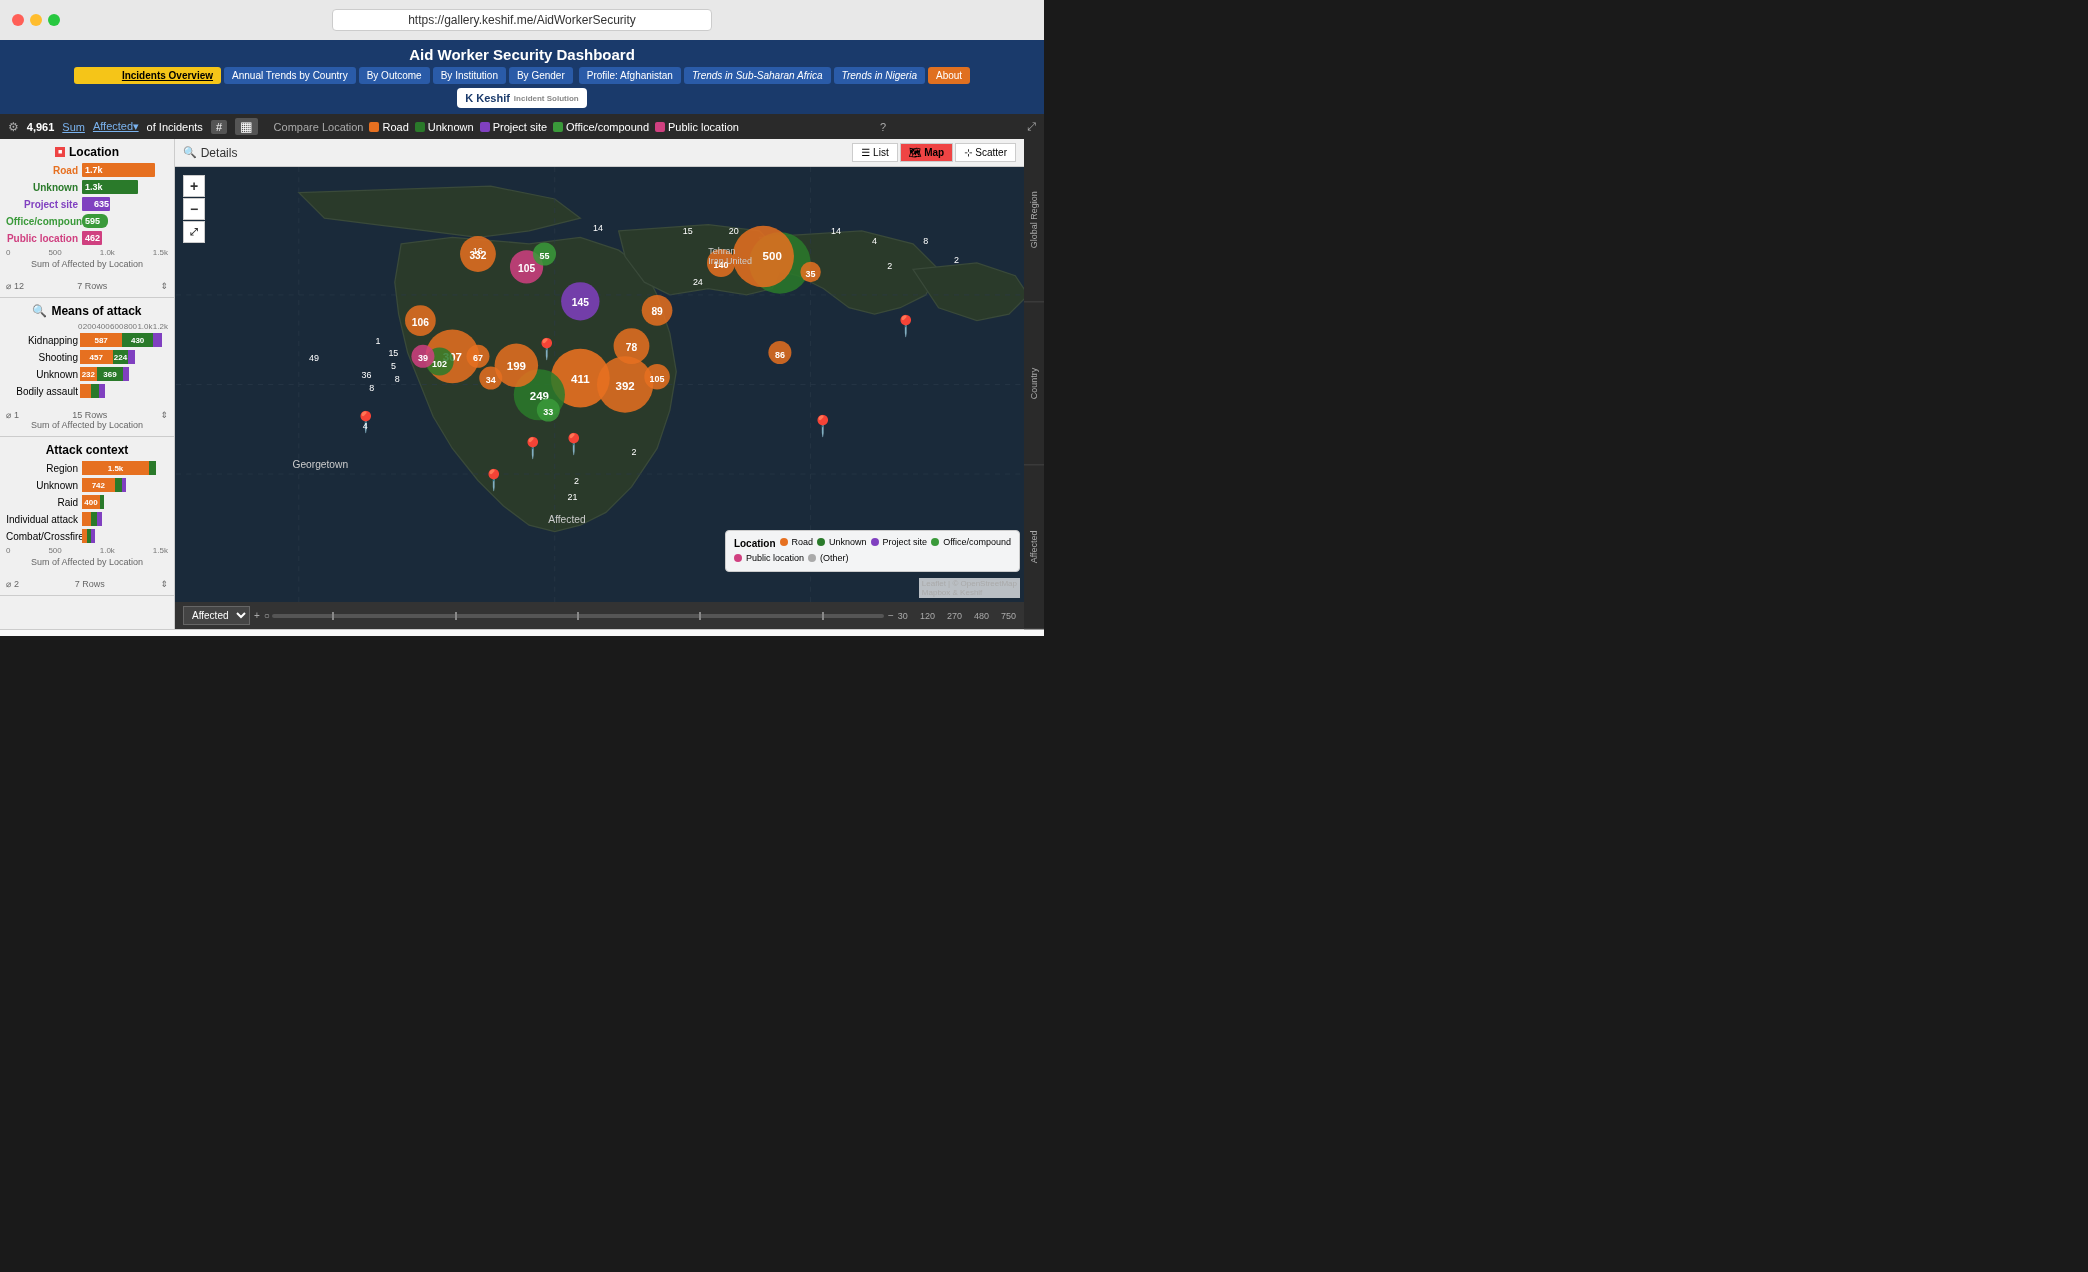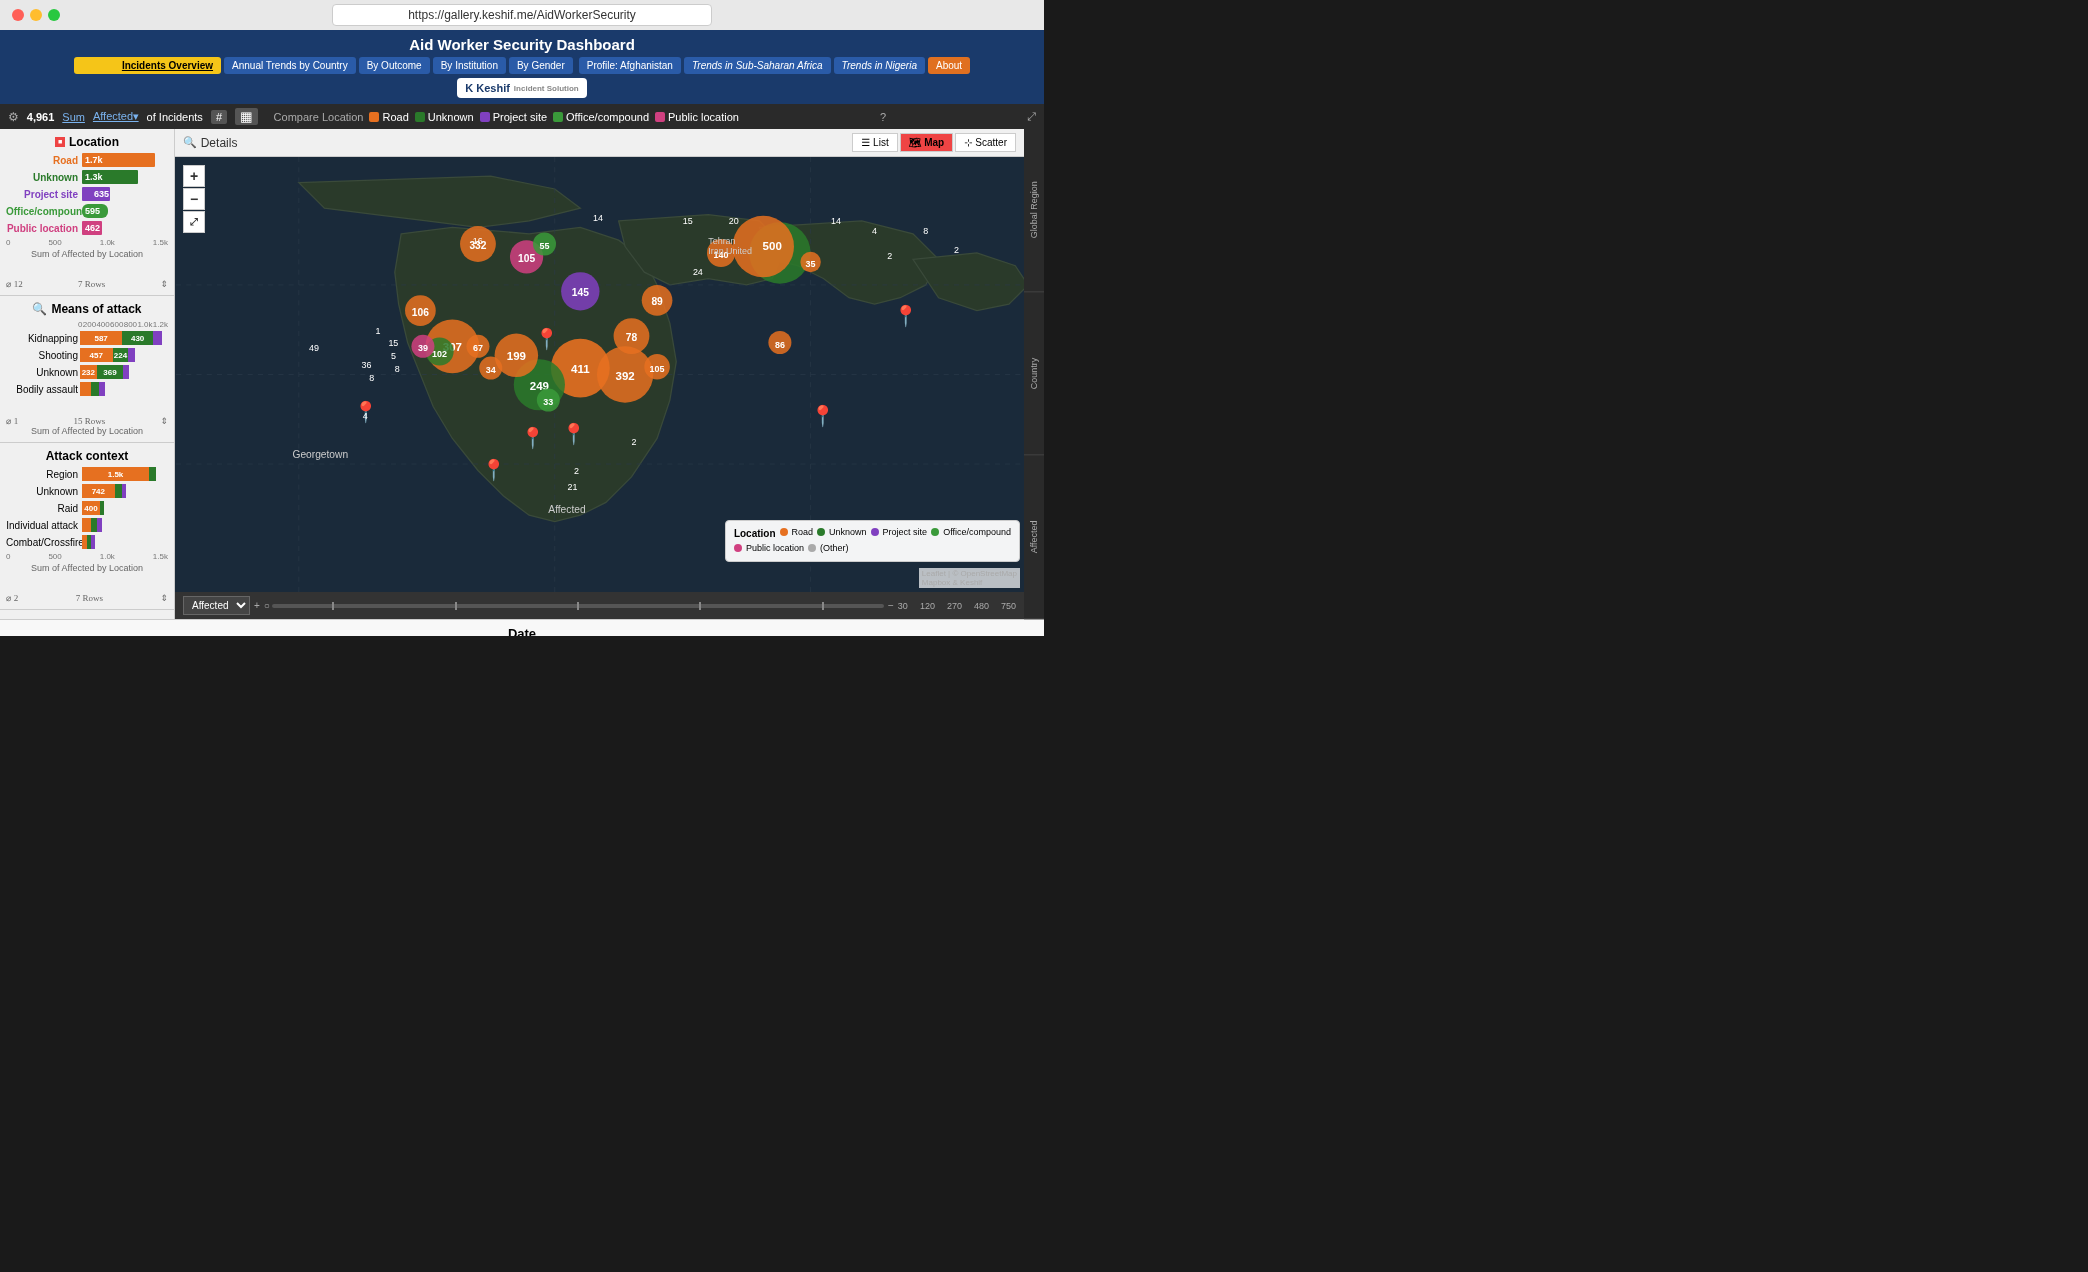--- a/index.html
+++ b/index.html
@@ -1,19 +1,19 @@
 <!DOCTYPE html>
 <html><head>
   <meta charset="utf-8">
   <style>
     * { box-sizing: border-box; margin: 0; padding: 0; }
     body { font-family: -apple-system, BlinkMacSystemFont, 'Segoe UI', Arial, sans-serif; background: #1a1a1a; width: 1044px; height: 636px; overflow: hidden; font-size: 11px; }
 
     
-    .titlebar { background: #e8e8e8; height: 30px; display: flex; align-items: center; justify-content: center; position: relative; }
+    .titlebar { background: #e8e8e8; height: 40px; display: flex; align-items: center; justify-content: center; position: relative; }
     .titlebar-dots { position: absolute; left: 12px; display: flex; gap: 6px; }
     .dot { width: 12px; height: 12px; border-radius: 50%; }
     .dot-red { background: #ff5f57; }
     .dot-yellow { background: #ffbd2e; }
     .dot-green { background: #28c840; }
     .url-bar { background: white; border: 1px solid #ccc; border-radius: 4px; padding: 3px 12px; font-size: 12px; color: #333; width: 380px; text-align: center; }
 
     
     .navbar { background: #1a3a6b; display: flex; align-items: center; padding: 6px 8px; gap: 4px; flex-wrap: wrap; justify-content: center; }
     .navbar-title { color: white; font-size: 15px; font-weight: bold; white-space: nowrap; }
@@ -52,21 +52,21 @@
     .bar-label.office { color: #3a9a3a; }
     .bar-label.public { color: #d04080; }
     .bar-container { flex: 1; position: relative; height: 14px; }
     .bar { height: 100%; display: flex; align-items: center; padding-left: 3px; font-size: 9px; color: white; font-weight: bold; border-radius: 1px; }
     .bar-road { background: #e67020; }
     .bar-unknown { background: #2a7a2a; }
     .bar-project { background: #8040c0; padding-left: 12px; }
     .bar-office { background: #3a9a3a; }
     .bar-public { background: #d04080; }
     .axis-row { display: flex; justify-content: space-between; font-size: 8px; color: #777; margin-top: 2px; }
-    .rows-info { font-size: 9px; color: #666; display: flex; align-items: center; gap: 4px; margin-top: 20px; font-family: Liberation Serif, serif; }
+    .rows-info { font-size: 9px; color: #666; display: flex; align-items: center; gap: 4px; margin-top: 12px; }
 
     
     .attack-row { display: flex; align-items: center; margin-bottom: 3px; gap: 2px; }
     .attack-label { width: 72px; text-align: right; font-size: 10px; flex-shrink: 0; }
     .attack-bars { flex: 1; display: flex; height: 14px; }
     .attack-seg { height: 100%; display: flex; align-items: center; justify-content: center; font-size: 8px; color: white; font-weight: bold; }
     .seg-orange { background: #e67020; }
     .seg-green { background: #2a7a2a; }
     .seg-purple { background: #8040c0; }
 

